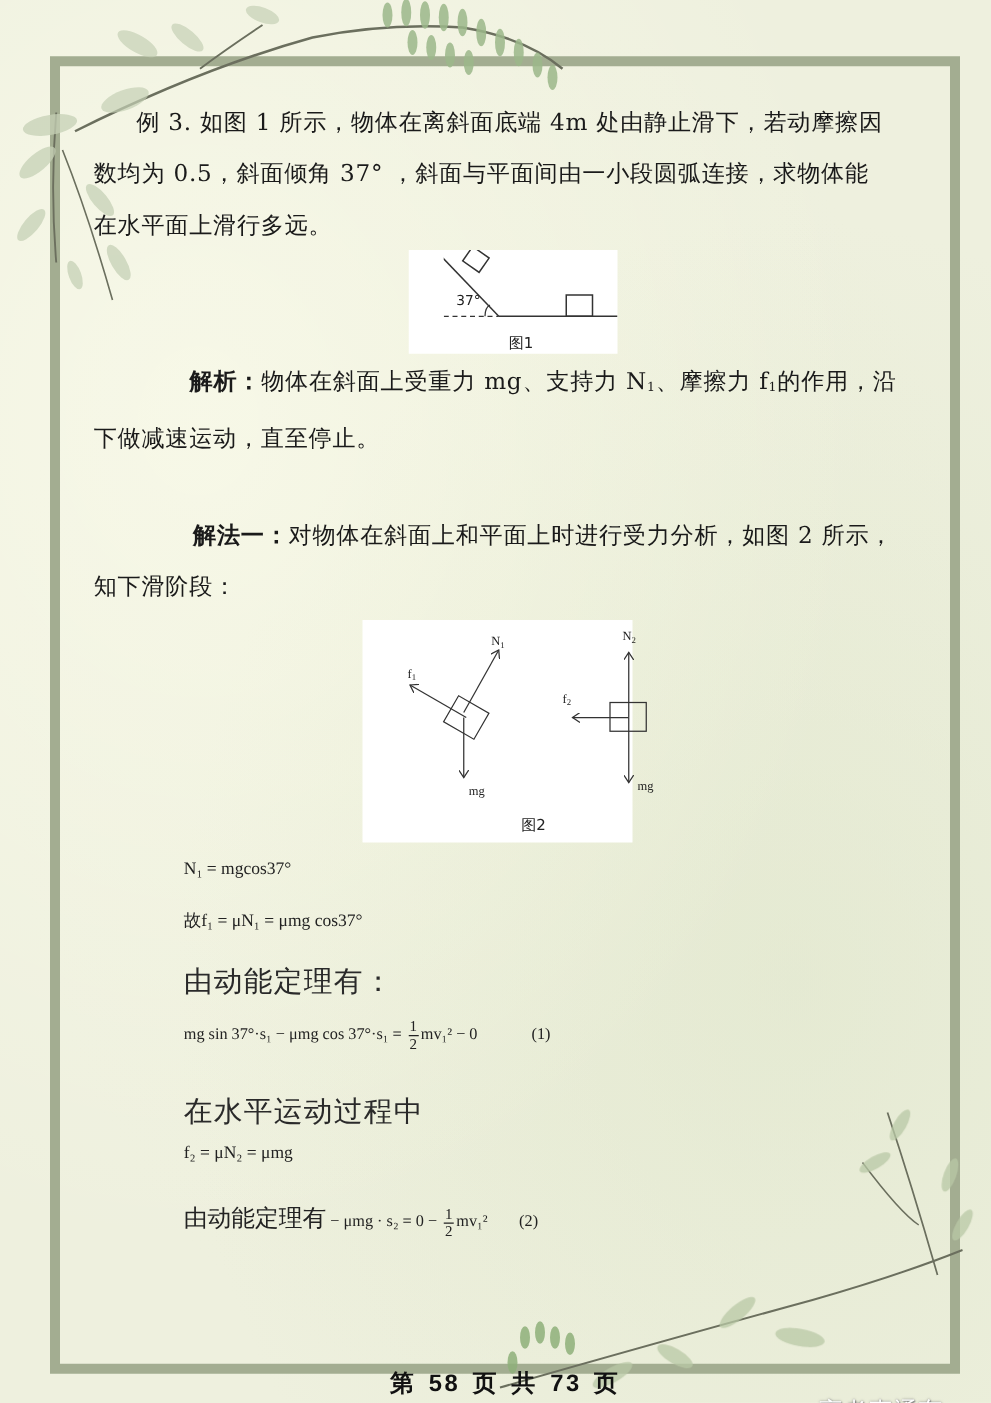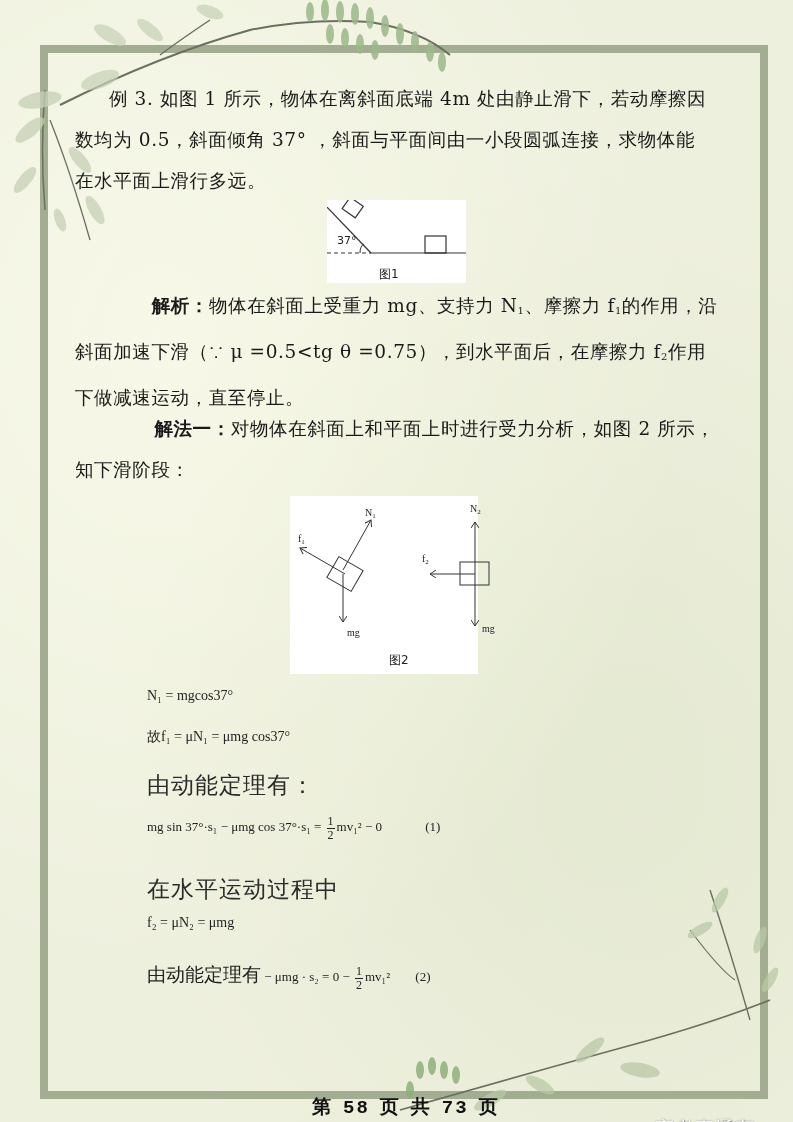--- a/index.html
+++ b/index.html
@@ -21,21 +21,21 @@
   .para {
     position: absolute; left: 75px; width: 645px;
     font-size: 18.5px; line-height: 41px; letter-spacing: 0.6px;
     font-family: "DejaVu Serif", "Liberation Serif", serif;
   }
   .para b { font-weight: bold; }
   .indent { text-indent: 74px; text-align: center; }
   .indent-small { text-indent: 34px; }
   sub { font-size: 10px; vertical-align: -2px; }
   .fig {
-    position: absolute; background: #ffffff;
+    position: absolute; background: #ffffff; padding-left: 28px;
   }
   .fig svg { display: block; }
   .formula {
     position: absolute; left: 147px;
     font-family: "Liberation Serif", "DejaVu Serif", serif;
     font-size: 14px; color: #222;
   }
   .sans-line {
     position: absolute; left: 147px;
     font-family: "DejaVu Sans", "Liberation Sans", sans-serif;
@@ -43,21 +43,21 @@
   }
   .frac {
     display: inline-block; vertical-align: middle; text-align: center;
     font-size: 12px; line-height: 13px; margin: 0 2px;
   }
   .frac span { display: block; }
   .frac .num { border-bottom: 1px solid #222; padding: 0 1px; }
   .eqno { display: inline-block; margin-left: 40px; }
   .footer {
     position: absolute; top: 1094px; left: 312px;
-    font-family: Liberation Mono, monospace;
+    font-family: Liberation Sans, sans-serif;
     font-weight: bold; font-size: 19px; letter-spacing: 2px; color: #111;
   }
   .footer span { margin-right: 10px; }
   .watermark {
     position: absolute; top: 1068px; left: 655px;
     font-family: "DejaVu Sans", "Liberation Sans", sans-serif;
     font-size: 19px; color: #ffffff; letter-spacing: 1px;
     text-shadow: 0 0 2px #777, 1px 1px 1px #888;
     margin-top: 48px;
   }
@@ -144,21 +144,20 @@
     <rect x="16" y="0" width="16" height="14" fill="none" stroke="#333" stroke-width="1.2" transform="rotate(35 24 10)"></rect>
     <rect x="98" y="36" width="21" height="17" fill="none" stroke="#333" stroke-width="1.2"></rect>
     <path d="M33 53 Q33 46 37 44" fill="none" stroke="#333" stroke-width="1"></path>
     <text x="10" y="44" font-size="11" font-family="DejaVu Sans, sans-serif" fill="#222">37°</text>
     <text x="52" y="78" font-size="12" font-family="DejaVu Sans, sans-serif" fill="#222">图1</text>
   </svg>
 </div>
 
 <div class="para" style="top:285px">
   <div class="indent"><b>解析：</b><span>物体在斜面上受重力 mg、支持力 N</span><sub>1</sub><span>、摩擦力 f</span><sub>1</sub><span>的作用，沿</span></div>
-  <div><span>斜面加速下滑（∵ μ =0.5&lt;tg θ =0.75），到水平面后，在摩擦力 f</span><sub>2</sub><span>作用</span></div>
   <div>下做减速运动，直至停止。</div>
 </div>
 
 <div class="para" style="top:408px">
   <div class="indent"><b>解法一：</b><span>对物体在斜面上和平面上时进行受力分析，如图 2 所示，</span></div>
   <div>知下滑阶段：</div>
 </div>
 
 <div class="fig" style="left:290px;top:496px;width:188px;height:178px">
   <svg width="213" height="178" viewBox="0 0 213 178">

